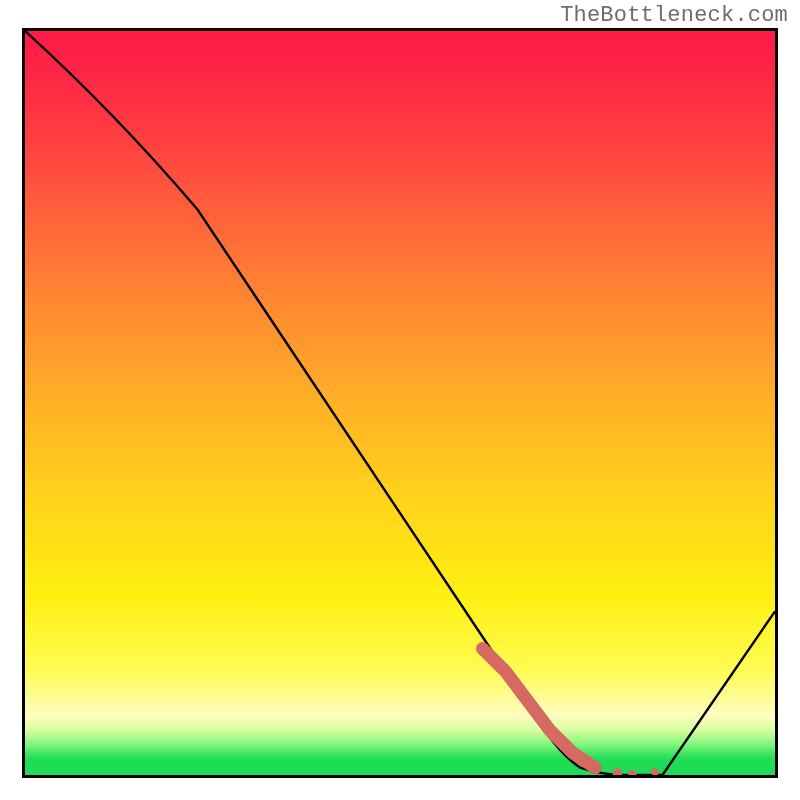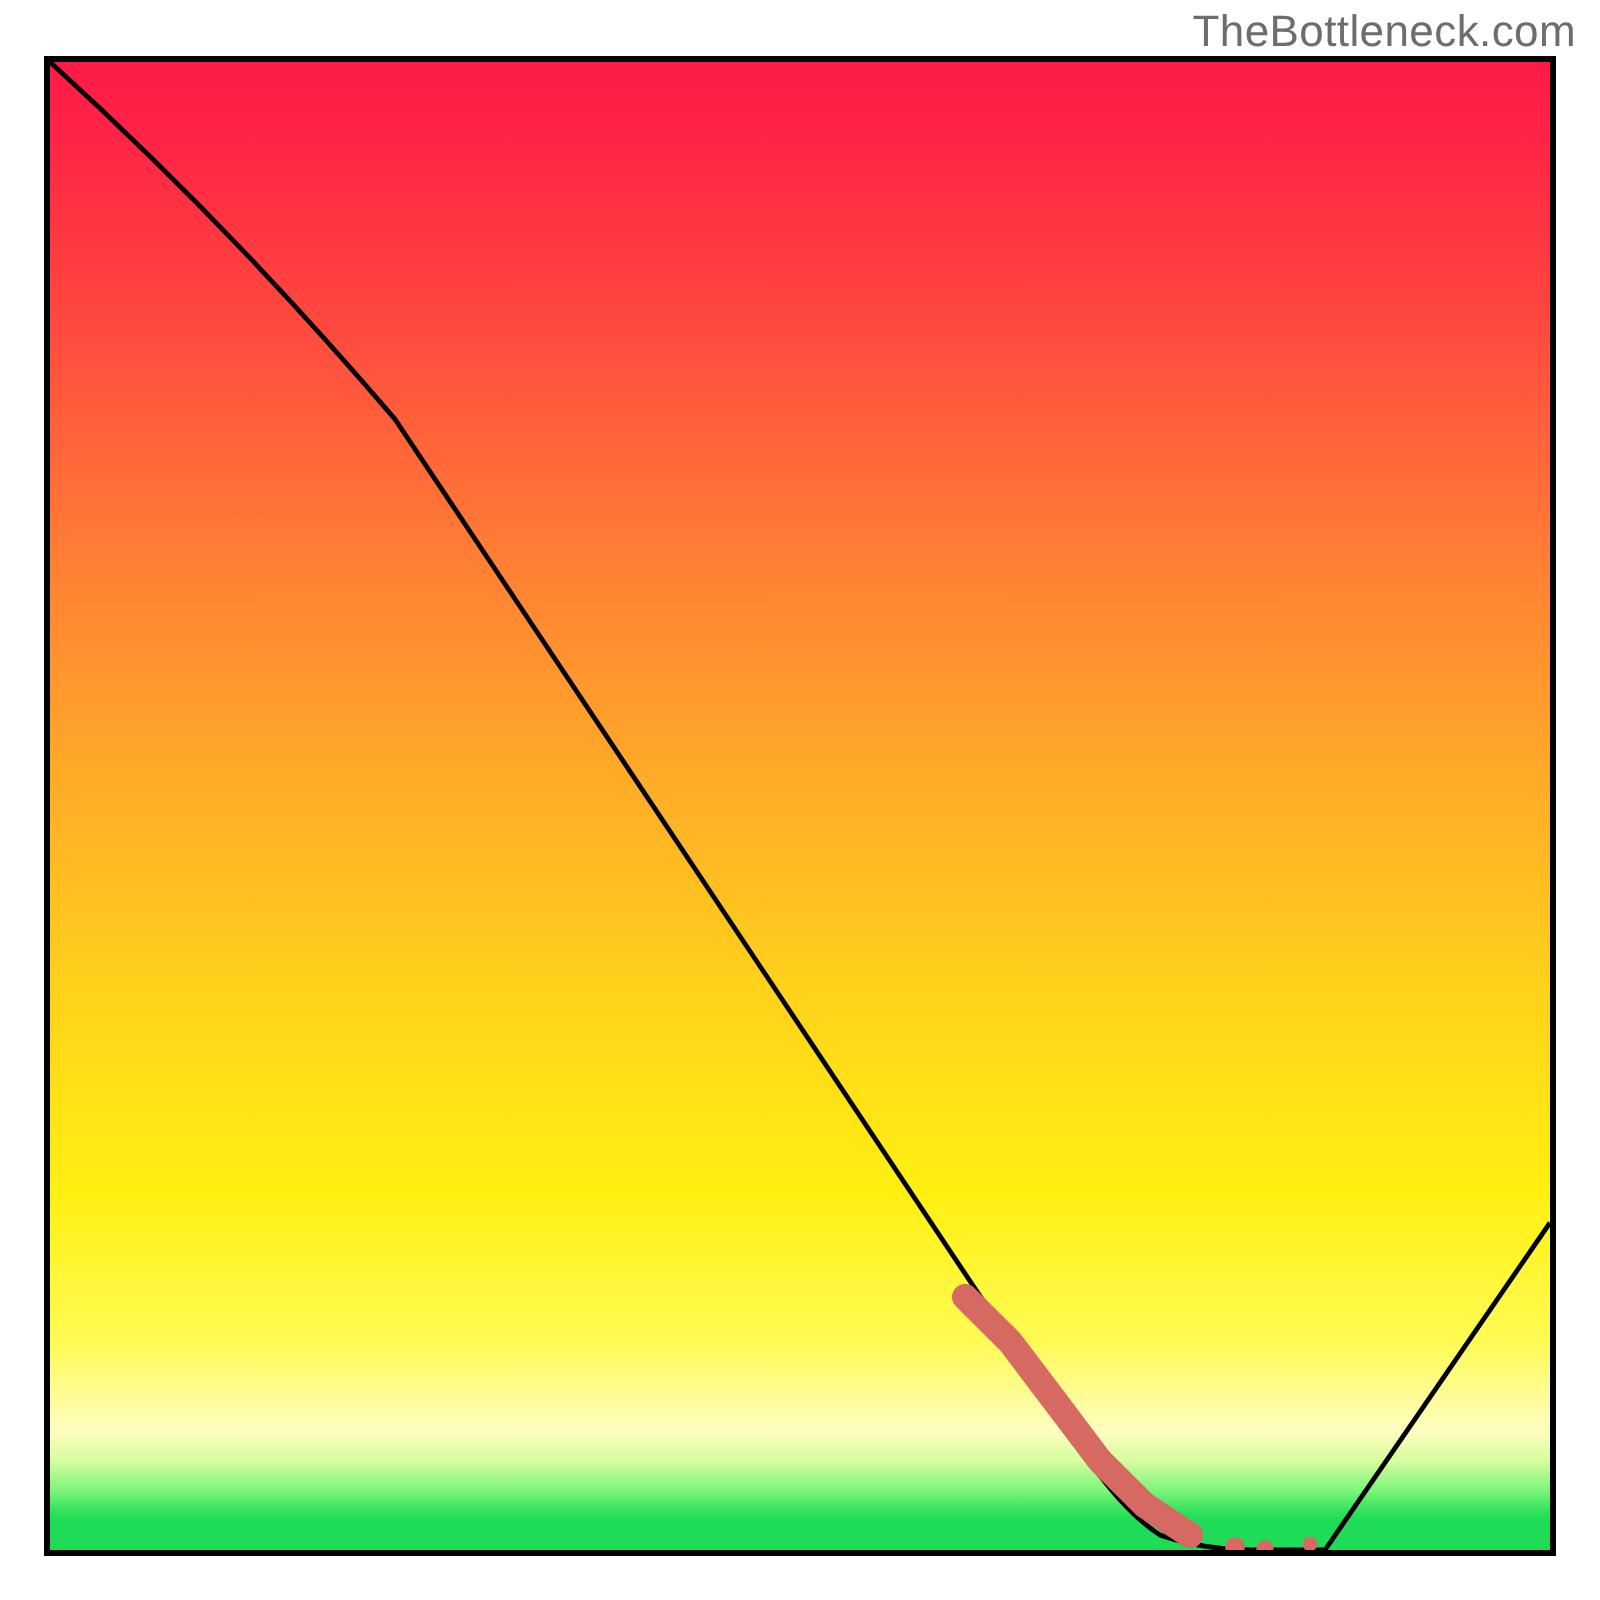--- a/index.html
+++ b/index.html
@@ -8,20 +8,21 @@
     width: 800px;
     height: 800px;
     background: #ffffff;
     font-family: Arial, Helvetica, sans-serif;
     overflow: hidden;
   }
   .wrap {
     position: relative;
     width: 800px;
     height: 800px;
+    font-family: Liberation Mono, monospace;
   }
   .watermark {
     position: absolute;
     top: 3px;
     right: 12px;
     font-size: 22px;
     font-weight: 400;
     color: #6d6d6d;
     letter-spacing: 0.2px;
   }

